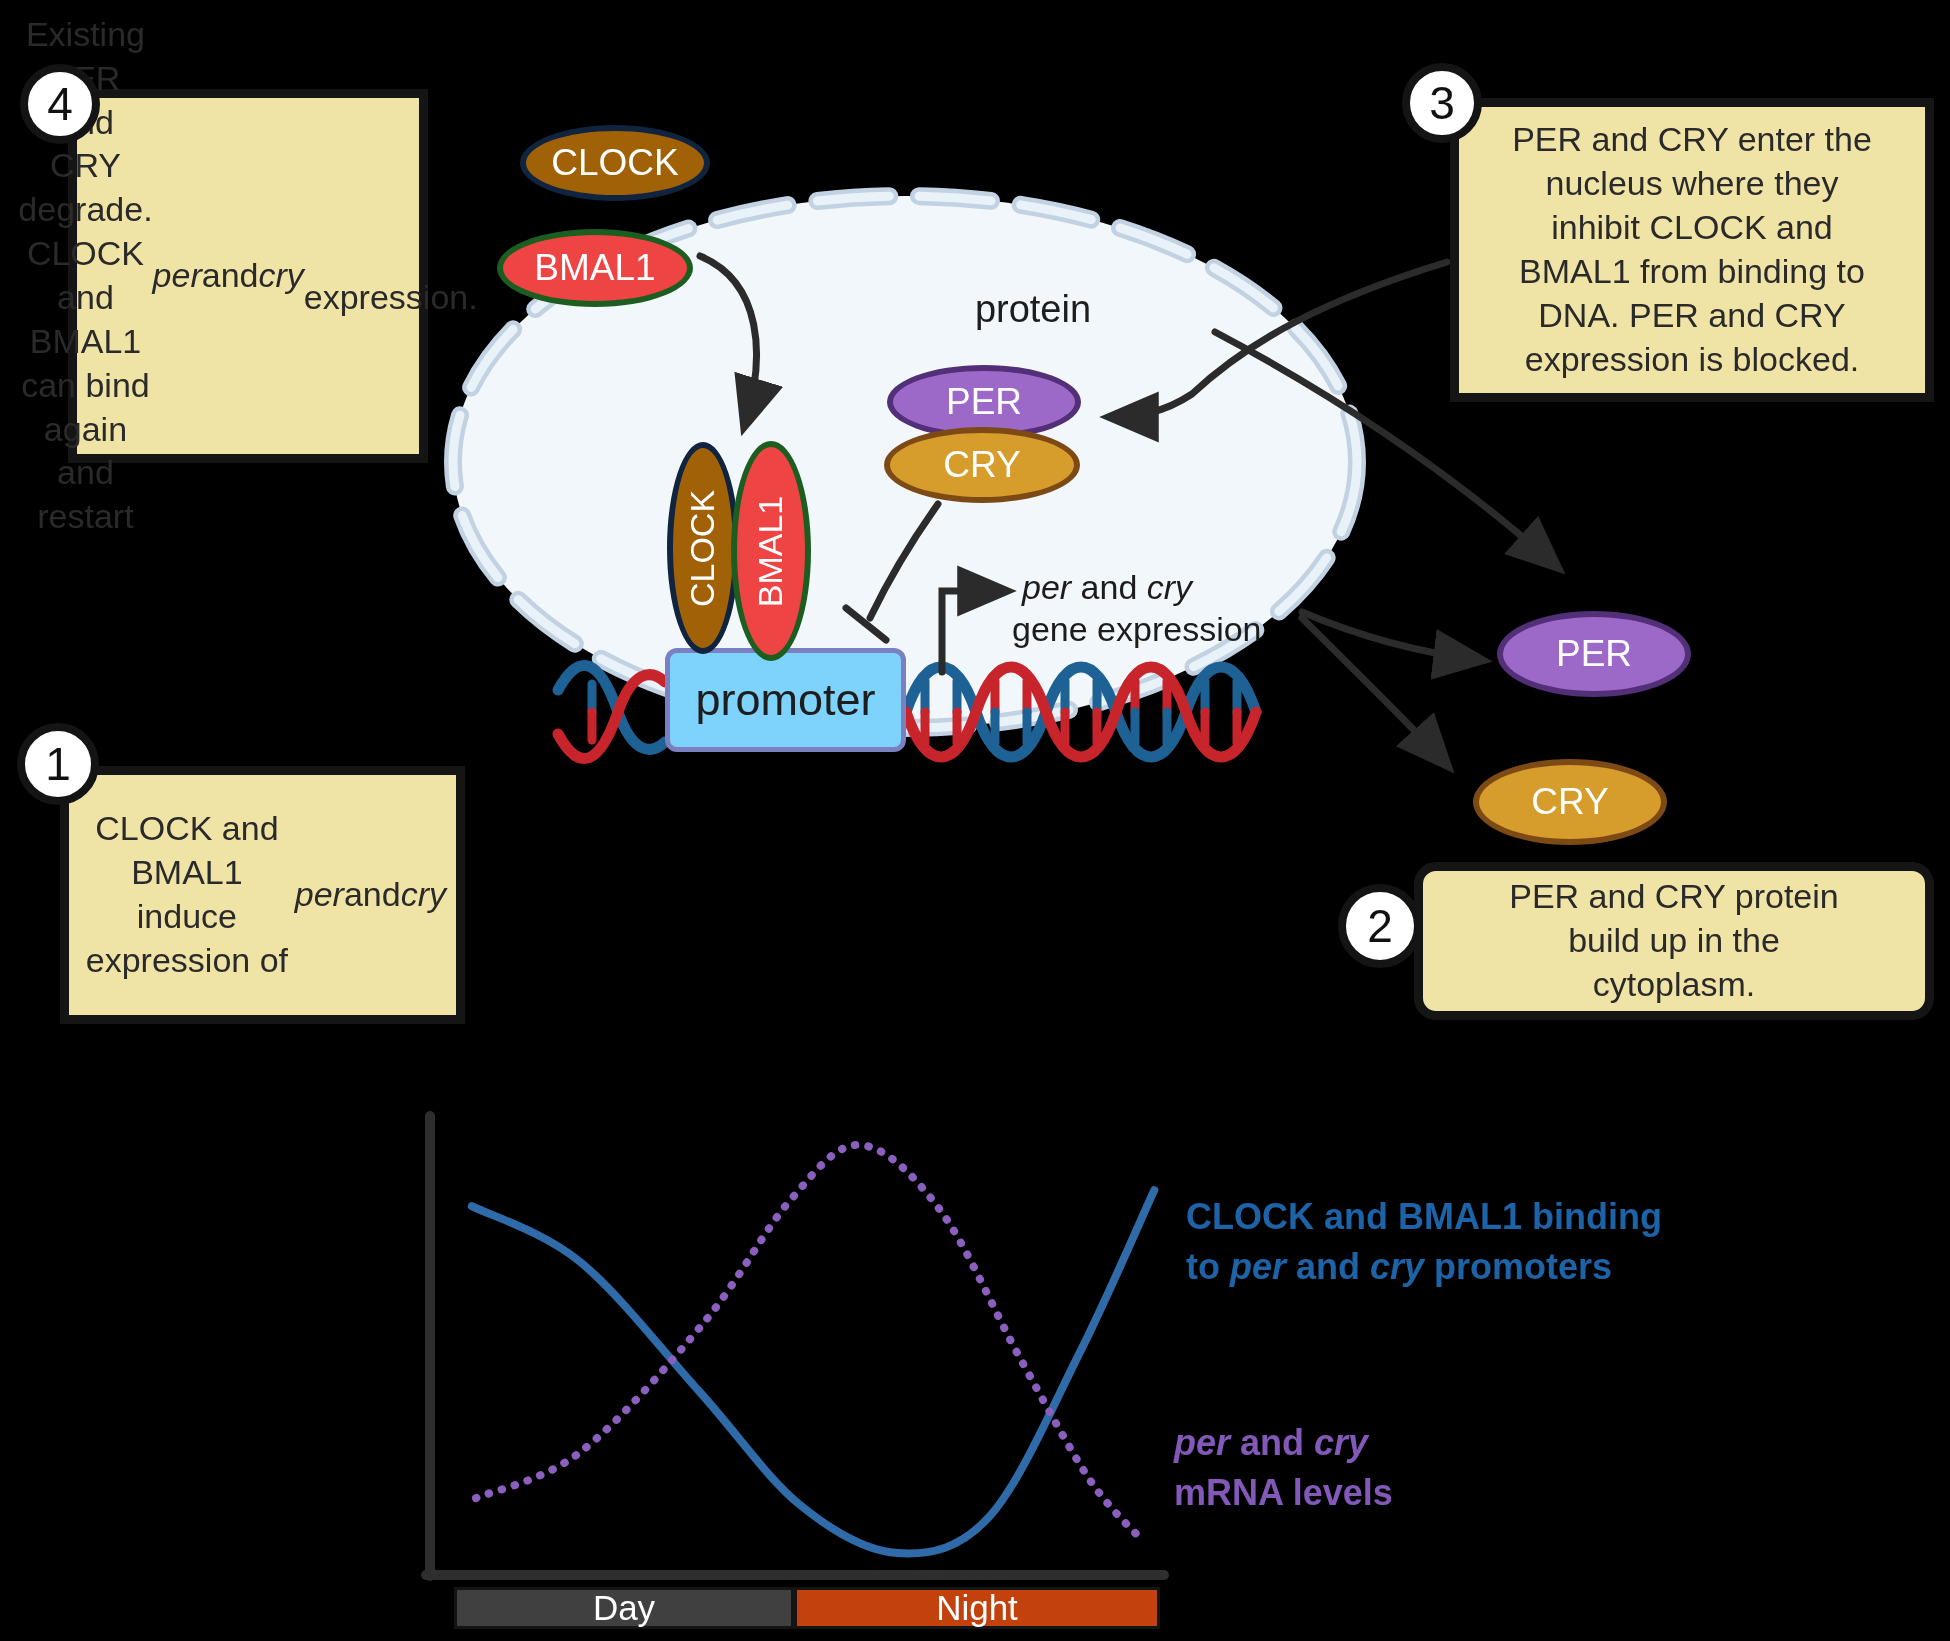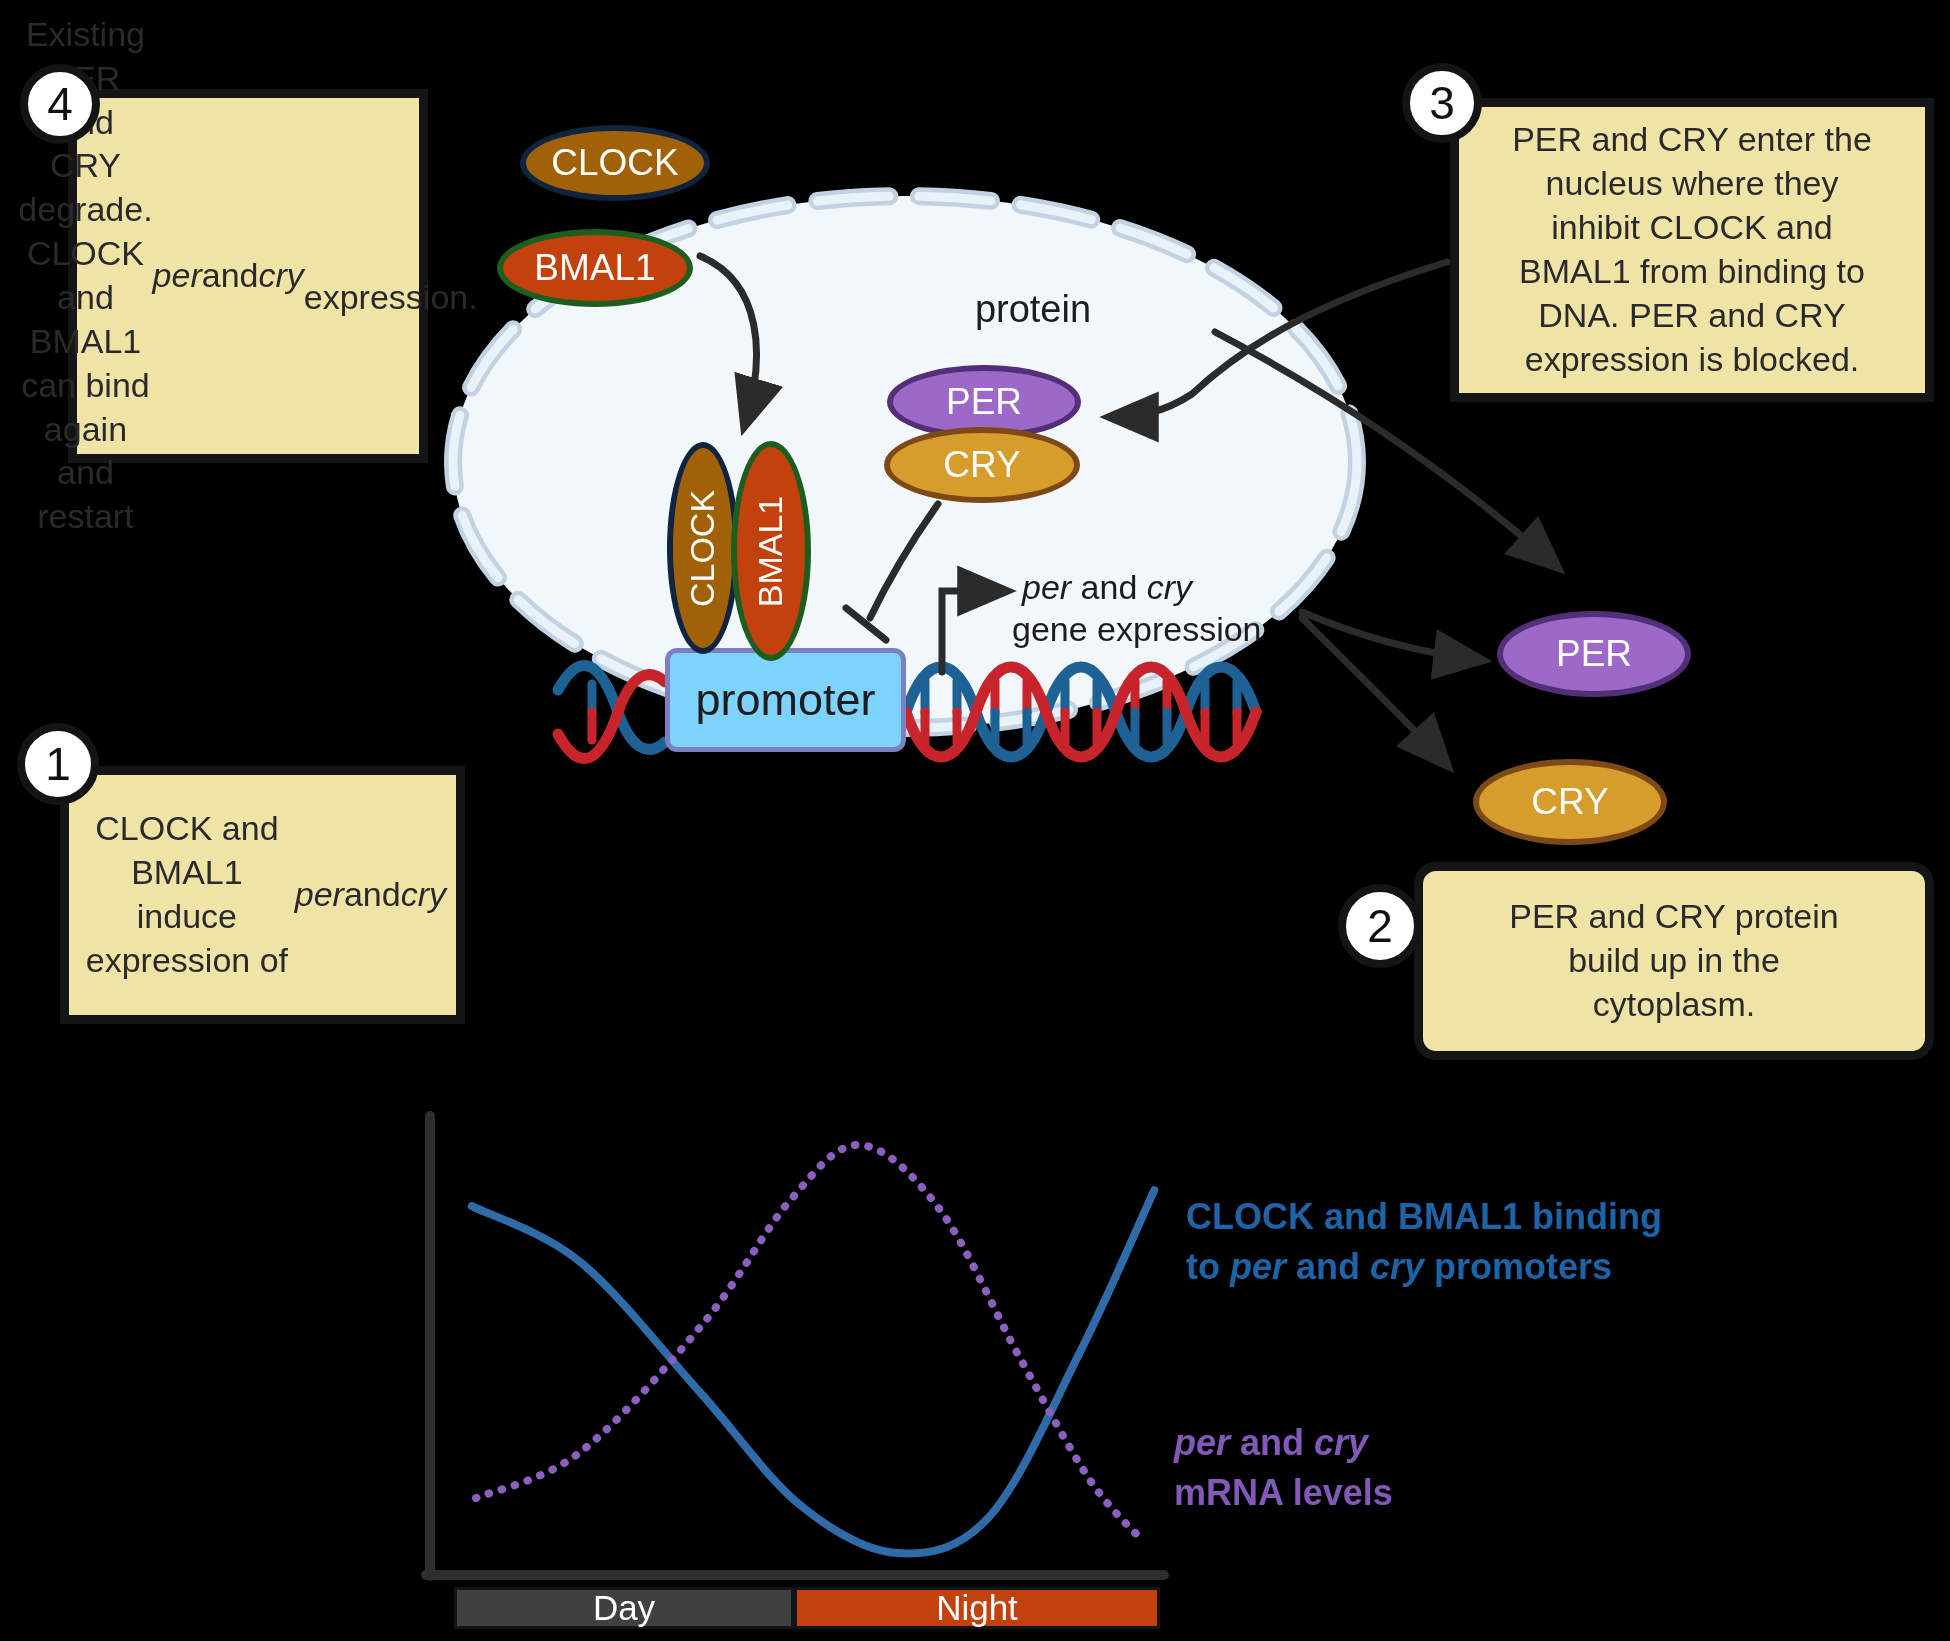--- a/index.html
+++ b/index.html
@@ -9,21 +9,21 @@
   .box{position:absolute;background:#f0e3a6;border:9px solid #151515;
        display:flex;align-items:center;justify-content:center;
        text-align:center;font-size:34px;line-height:1.29;color:#2a2a2a;
        white-space:pre-line;padding:6px 10px;box-sizing:border-box;}
   .numcircle{position:absolute;background:#fff;border:8px solid #141414;border-radius:50%;
        display:flex;align-items:center;justify-content:center;
        font-size:46px;color:#111;z-index:5;box-sizing:border-box;}
   .ellipse{position:absolute;border-radius:50%;display:flex;align-items:center;justify-content:center;
        color:#fff;font-size:37px;box-sizing:border-box;z-index:3;}
   .el-clock{background:#a16207;border:6px solid #10243f;}
-  .el-bmal{background:#c2410c;border:6px solid #1c5e20;text-align:right;}
+  .el-bmal{background:#ef4444;border:6px solid #1c5e20;text-align:right;}
   .el-per{background:#9c69c9;border:6px solid #532f78;}
   .el-cry{background:#d69c2c;border:6px solid #7d4a16;}
   .vert{transform:rotate(-90deg);white-space:nowrap;}
   .promoter{position:absolute;left:665px;top:648px;width:241px;height:104px;
        background:#7dd3fc;border:5px solid #7b80c0;border-radius:12px;
        display:flex;align-items:center;justify-content:center;
        font-size:45px;color:#1d1d1d;z-index:2;box-sizing:border-box;}
   .plainlabel{position:absolute;color:#1d1d1d;font-size:38px;z-index:2;}
   .genexpr{position:absolute;left:1012px;top:566px;width:320px;font-size:34px;line-height:1.24;
        color:#1c1c1c;white-space:pre-line;text-indent:10px;z-index:2;}
@@ -127,21 +127,21 @@
 BMAL1 from binding to
 DNA. PER and CRY
 expression is blocked.</span></div>
 
   <div class="numcircle" style="left:17px;top:723px;width:82px;height:82px;">1</div>
   <div class="box" style="left:60px;top:766px;width:405px;height:258px;"><span>CLOCK and BMAL1
 induce expression of
 </span><span class="seg-i">per</span><span> and </span><span class="seg-i">cry</span></div>
 
   <div class="numcircle" style="left:1338px;top:884px;width:84px;height:84px;">2</div>
-  <div class="box" style="left:1414px;top:862px;width:520px;height:198px;border-radius:22px;"><span>PER and CRY protein
+  <div class="box" style="left:1414px;top:862px;width:520px;height:158px;border-radius:22px;"><span>PER and CRY protein
 build up in the
 cytoplasm.</span></div>
 
   <div class="ellipse el-clock" style="left:520px;top:125px;width:190px;height:76px;">
     <span>CLOCK</span>
   </div>
   <div class="ellipse el-bmal" style="left:497px;top:229px;width:196px;height:78px;">
     <span>BMAL1</span>
   </div>
 

